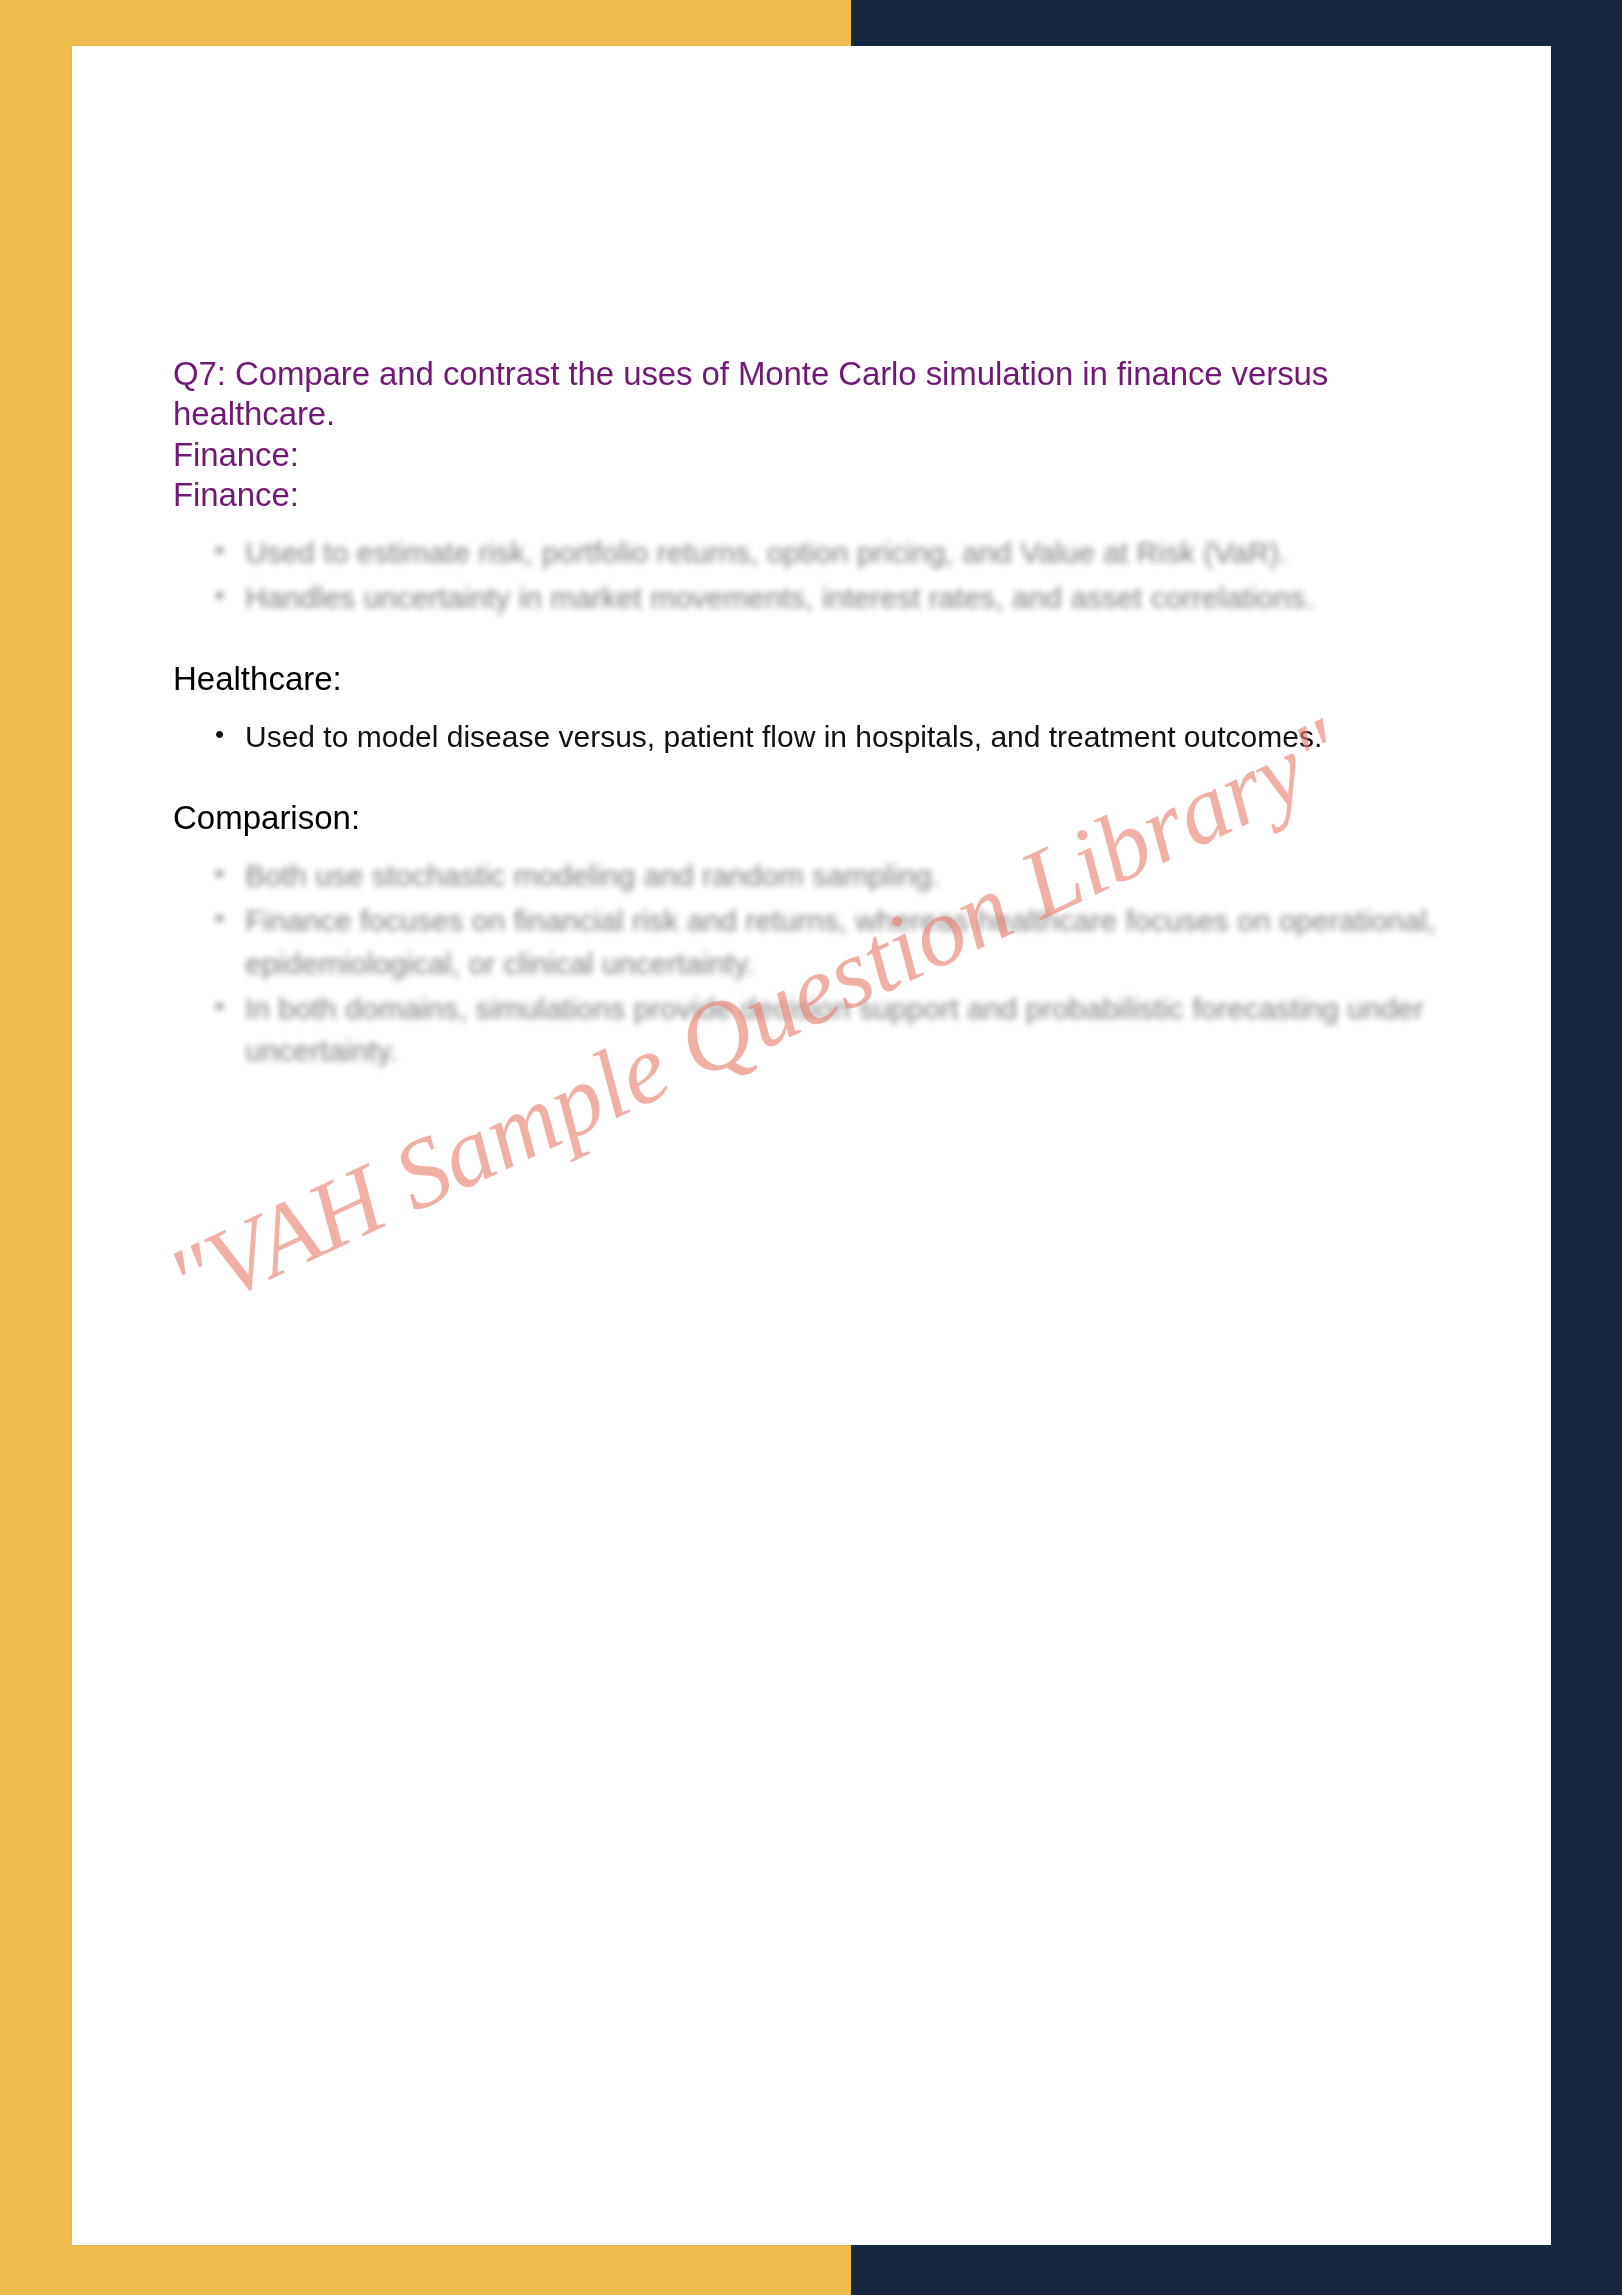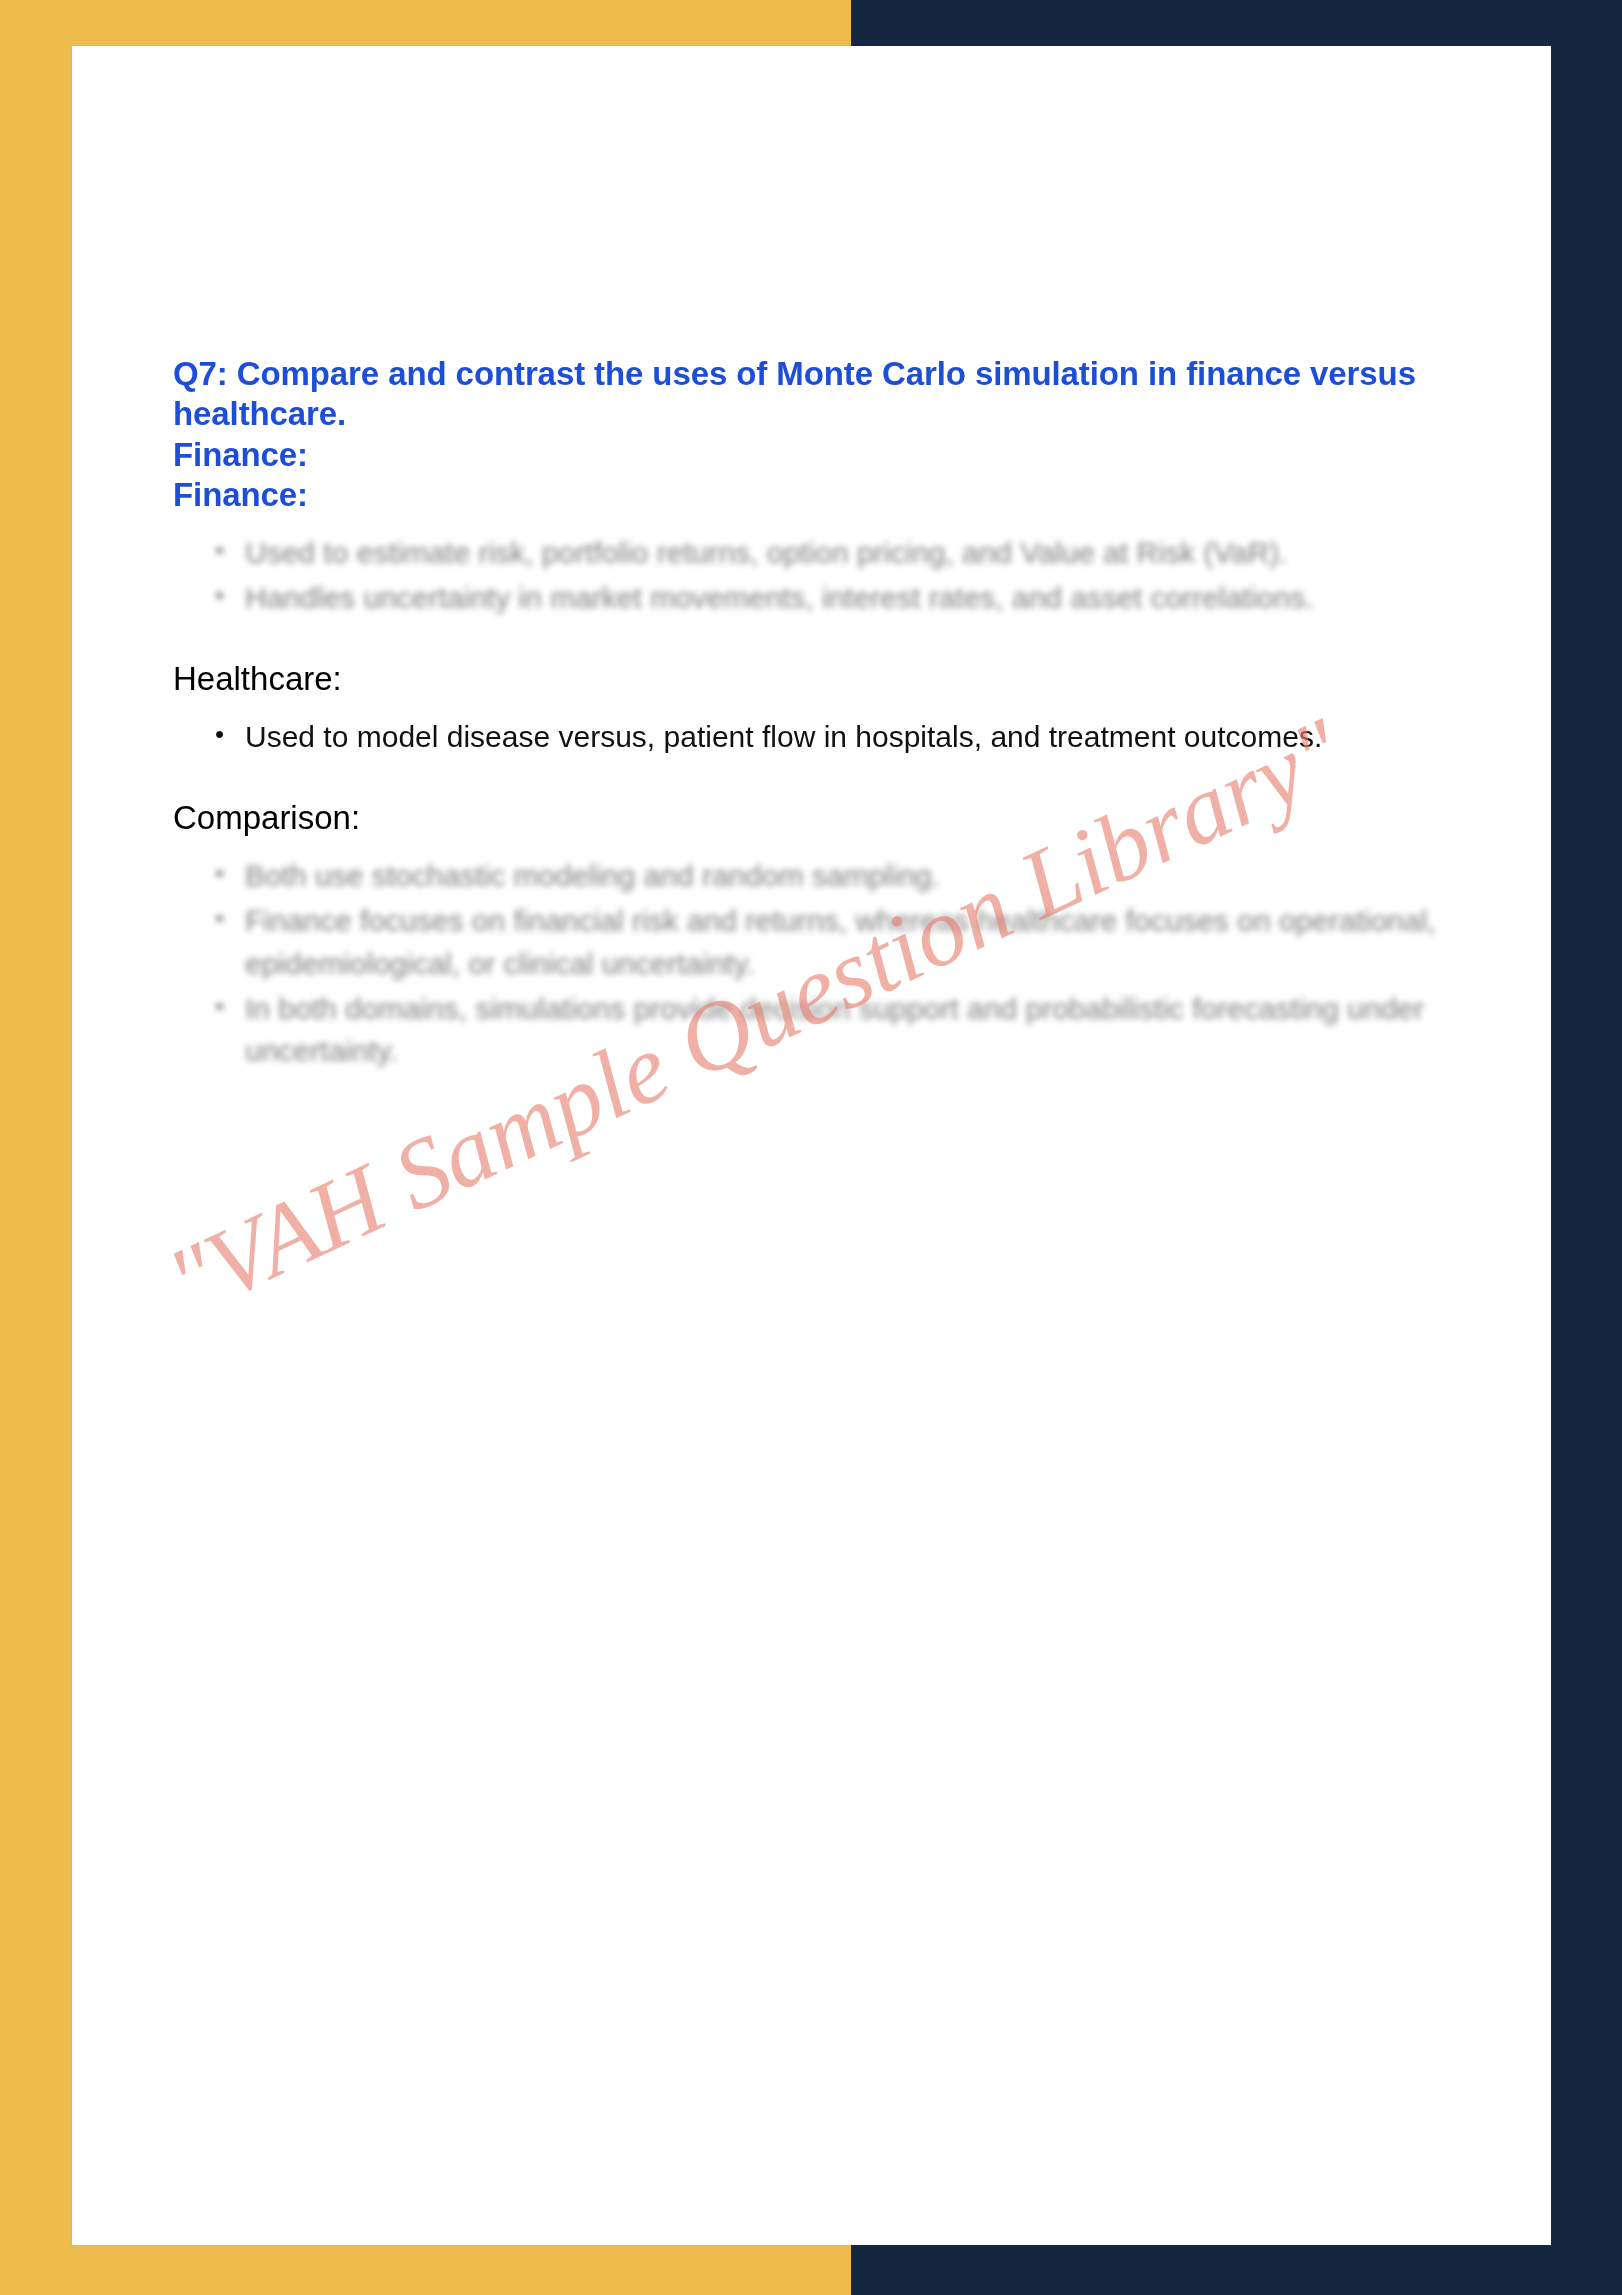--- a/index.html
+++ b/index.html
@@ -47,22 +47,22 @@
 
   .content {
     position: absolute;
     left: 101px;
     top: 308px;
     width: 1283px;
   }
 
   .heading {
     font-size: 33px;
-    font-weight: bold;
-    color: #1d4ed8;
+    font-weight: normal;
+    color: #701a75;
     line-height: 1.22;
     letter-spacing: -0.1px;
   }
   .heading-block {
     margin-bottom: 0;
   }
   .subhead {
     font-size: 33px;
     font-weight: normal;
     color: #000000;

